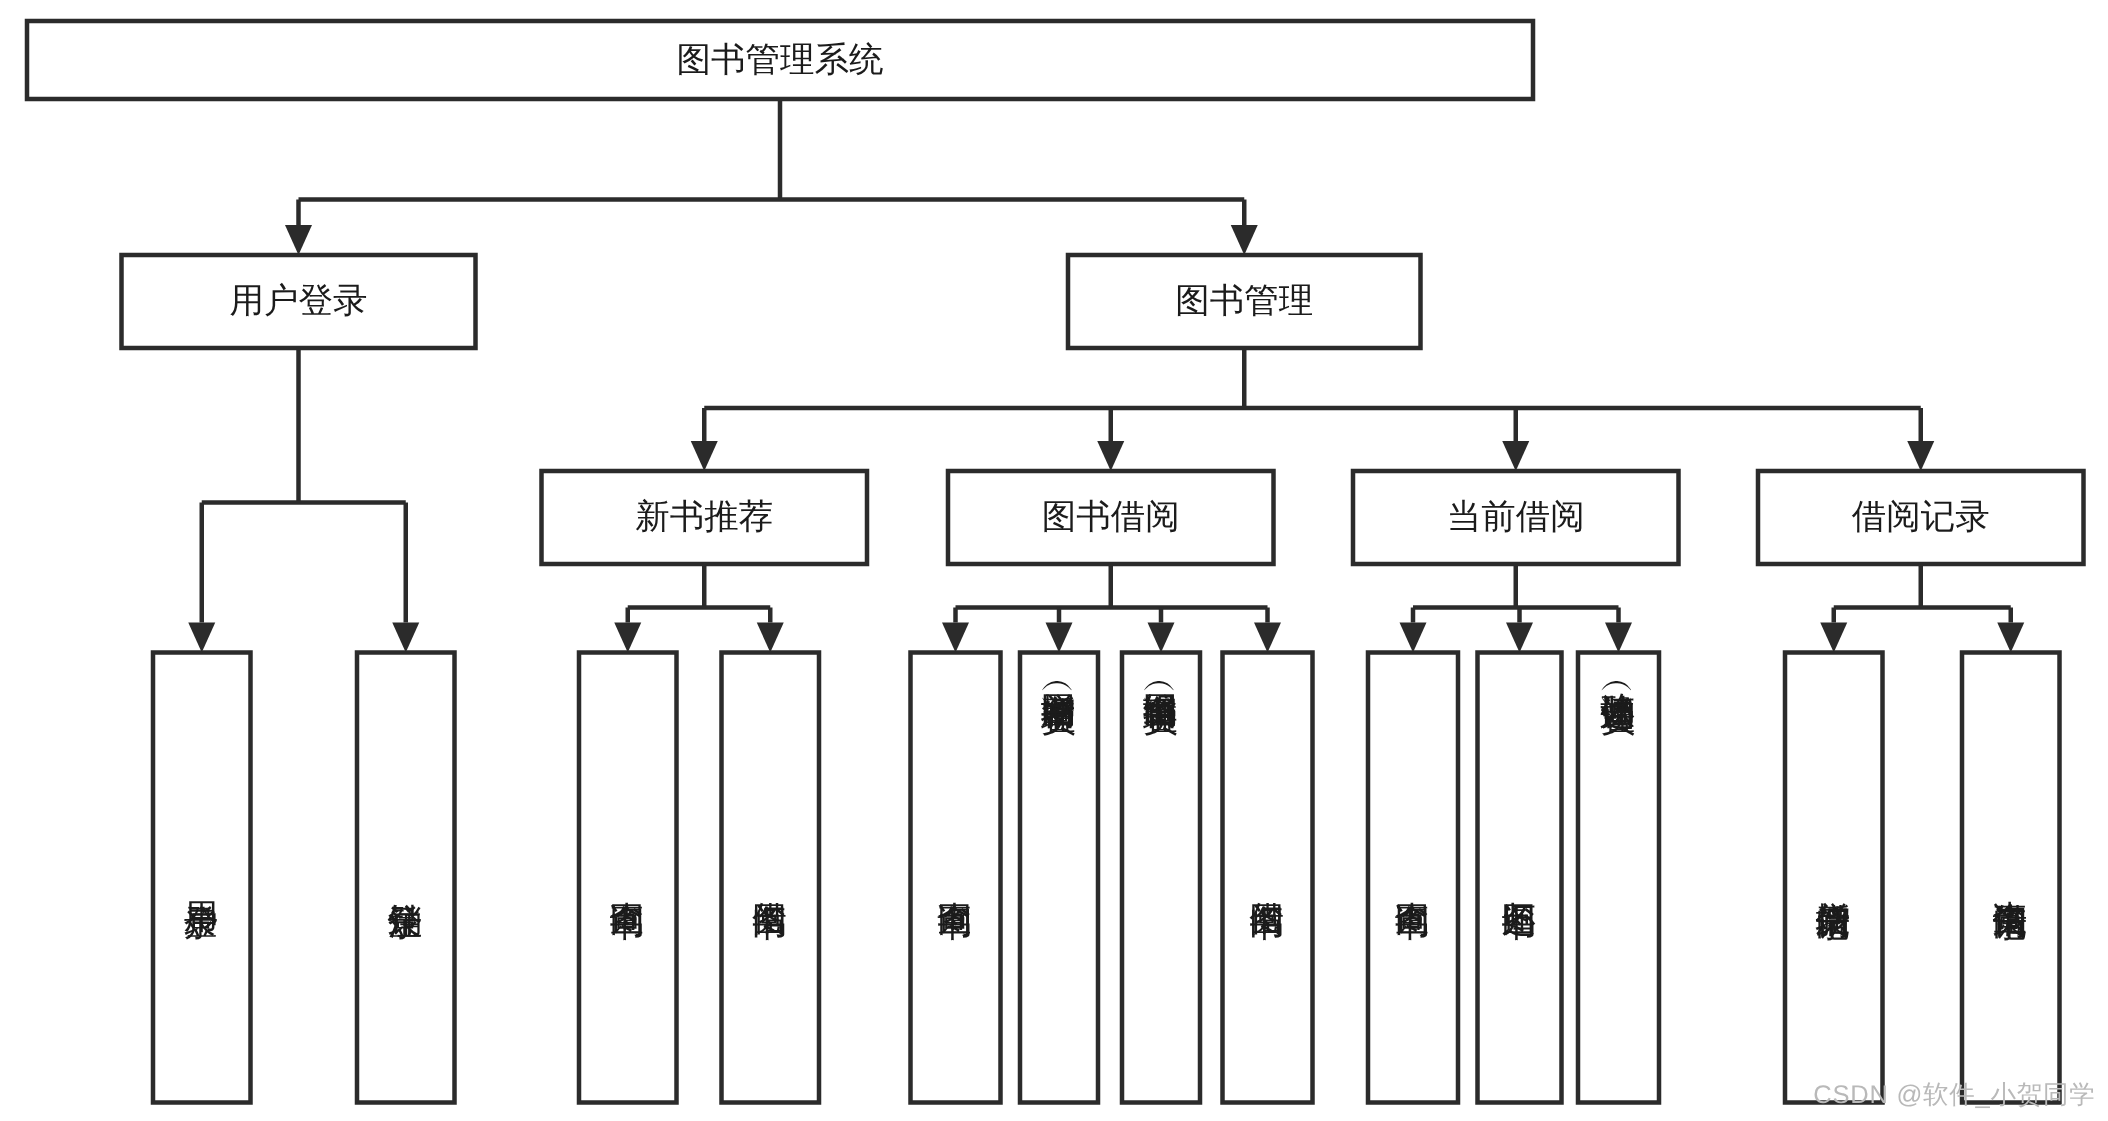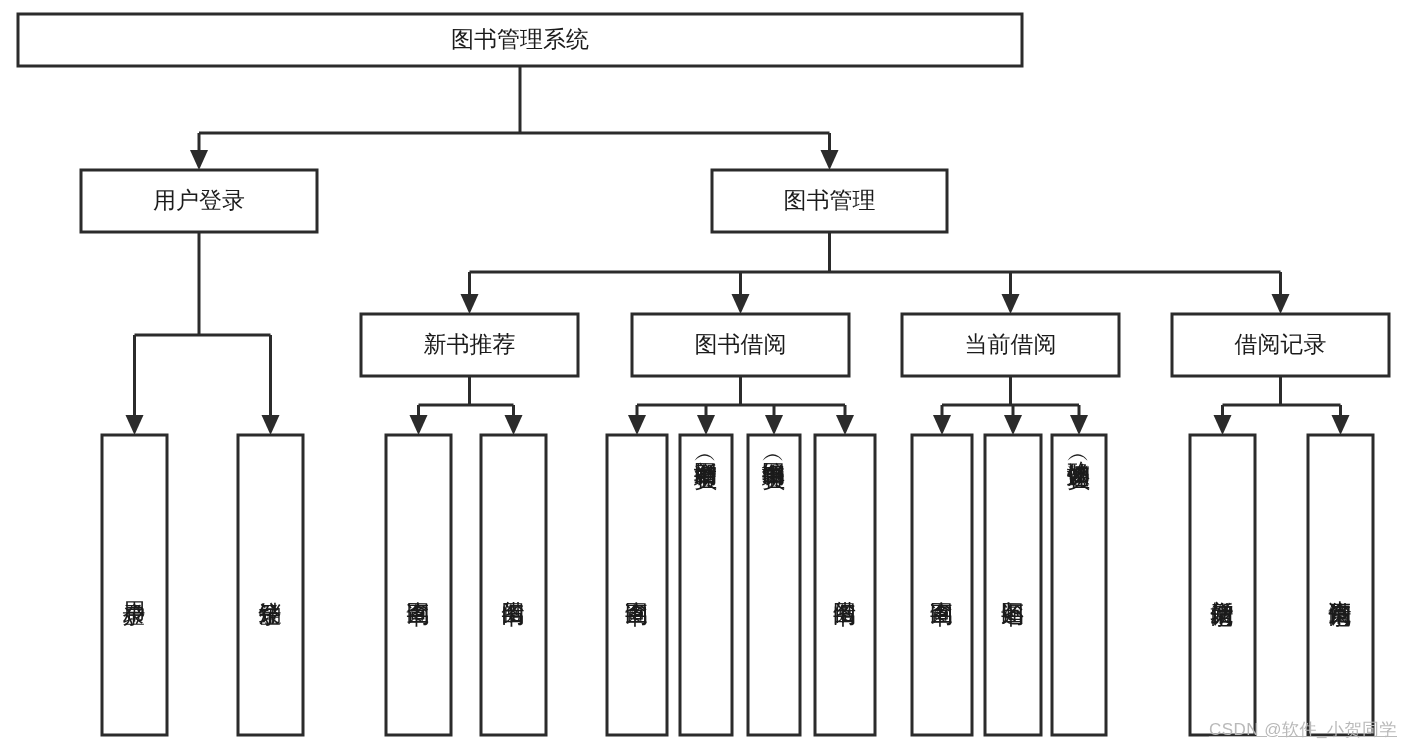--- a/index.html
+++ b/index.html
@@ -72,21 +72,20 @@
   }
   #watermark {
     position: absolute;
     right: 8px;
     bottom: 6px;
     font-family: "Liberation Sans", "DejaVu Sans", sans-serif;
     font-size: 17px;
     color: #b9b9b9;
     letter-spacing: 0.5px;
     white-space: nowrap;
-    text-decoration: underline;
   }
 </style>
 </head>
 <body>
 
 <div id="diagram-root">
   <svg id="tree-svg" viewBox="0 0 1405 747">
     <defs></defs>
     <g id="connectors-layer">
         <line x1="520" y1="66" x2="520" y2="133" class="connector"></line>

